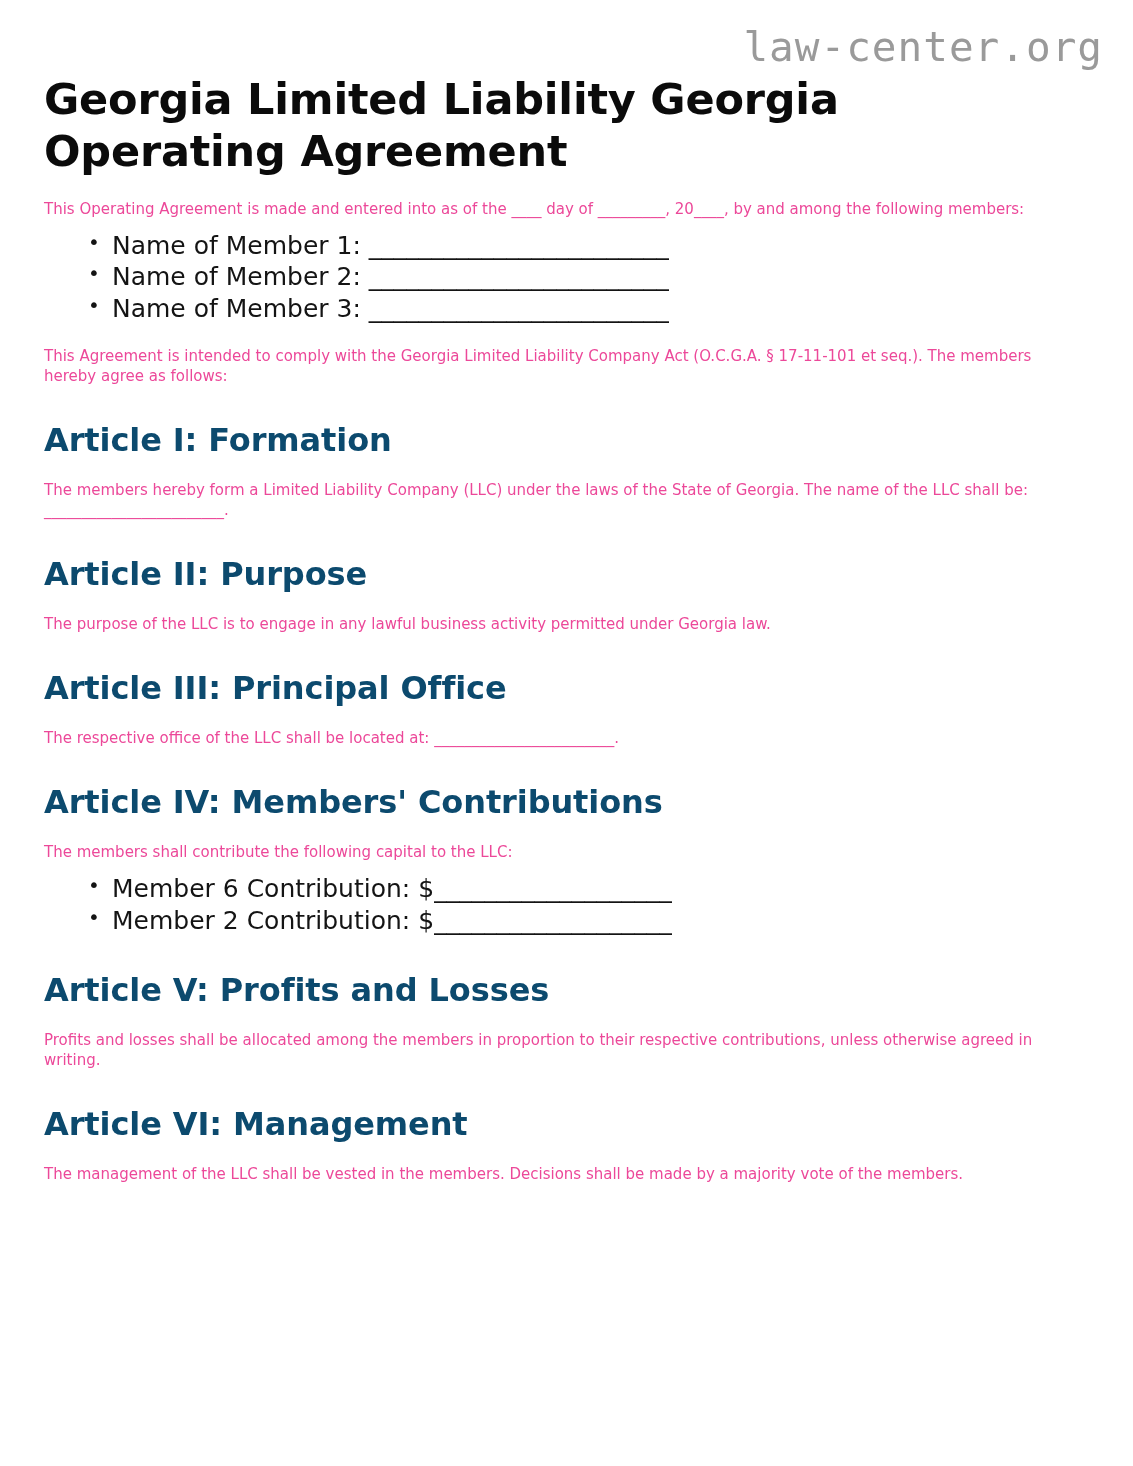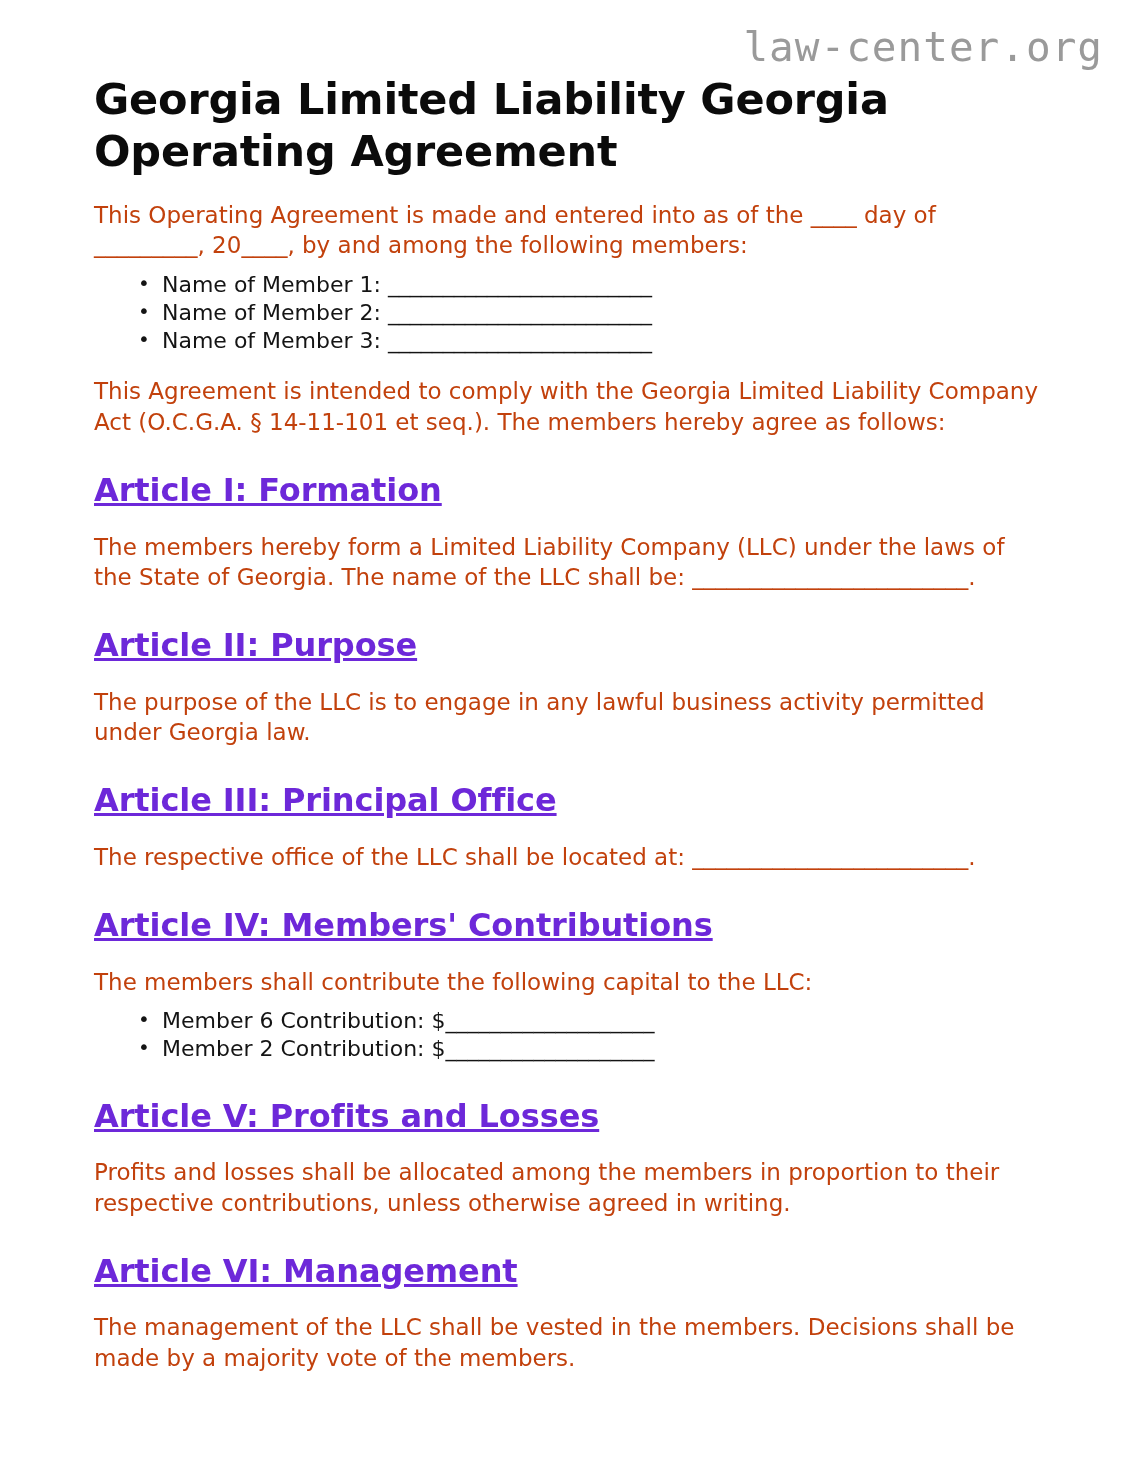--- a/index.html
+++ b/index.html
@@ -14,21 +14,21 @@
     font-family: "DejaVu Sans", "Liberation Sans", sans-serif;
     color: #111111;
     overflow: hidden;
   }
 
   .page {
     position: relative;
     width: 1133px;
     height: 1076px;
     box-sizing: border-box;
-    padding: 0 94px;
+    padding: 0 44px;
   }
 
   .watermark {
     position: absolute;
     top: 27px;
     right: 30px;
     font-family: "DejaVu Sans Mono", "Liberation Mono", monospace;
     font-size: 41px;
     letter-spacing: 1px;
     color: #9a9a9a;
@@ -43,76 +43,75 @@
     font-weight: bold;
     line-height: 1.22;
     letter-spacing: -0.2px;
     color: #0b0b0b;
     max-width: 900px;
   }
 
   p.body-text {
     margin: 0;
     padding-top: 22px;
-    font-size: 23px;
+    font-size: 15px;
     line-height: 1.32;
-    color: #c2410c;
+    color: #ec4899;
     max-width: 990px;
   }
 
   ul.fill-list {
     margin: 10px 0 0 0;
     padding: 0 0 0 68px;
     list-style: none;
   }
   ul.fill-list li {
-    font-size: 22px;
+    font-size: 25px;
     line-height: 1.27;
     color: #141414;
     position: relative;
     white-space: nowrap;
   }
   ul.fill-list li::before {
     content: "\2022";
     position: absolute;
     left: -24px;
     top: 0;
     font-size: 20px;
     color: #141414;
   }
 
   h2.article-heading {
     margin: 0;
     padding-top: 34px;
     font-size: 32px;
     font-weight: bold;
     line-height: 1.2;
-    color: #6d28d9;
+    color: #0c4a6e;
     letter-spacing: -0.1px;
-    text-decoration: underline;
   }
 </style>
 </head>
 <body>
 
 <div class="page">
 
   <div class="watermark">law-center.org</div>
 
   <h1 class="doc-title">Georgia Limited Liability Georgia Operating Agreement</h1>
 
   <p class="body-text">This Operating Agreement is made and entered into as of the ____ day of _________, 20____, by and among the following members:</p>
 
   <ul class="fill-list">
     <li>Name of Member 1: ________________________</li>
     <li>Name of Member 2: ________________________</li>
     <li>Name of Member 3: ________________________</li>
   </ul>
 
-  <p class="body-text">This Agreement is intended to comply with the Georgia Limited Liability Company Act (O.C.G.A. § 14-11-101 et seq.). The members hereby agree as follows:</p>
+  <p class="body-text">This Agreement is intended to comply with the Georgia Limited Liability Company Act (O.C.G.A. § 17-11-101 et seq.). The members hereby agree as follows:</p>
 
   <h2 class="article-heading">Article I: Formation</h2>
   <p class="body-text">The members hereby form a Limited Liability Company (LLC) under the laws of the State of Georgia. The name of the LLC shall be: ________________________.</p>
 
   <h2 class="article-heading">Article II: Purpose</h2>
   <p class="body-text">The purpose of the LLC is to engage in any lawful business activity permitted under Georgia law.</p>
 
   <h2 class="article-heading">Article III: Principal Office</h2>
   <p class="body-text">The respective office of the LLC shall be located at: ________________________.</p>
 

